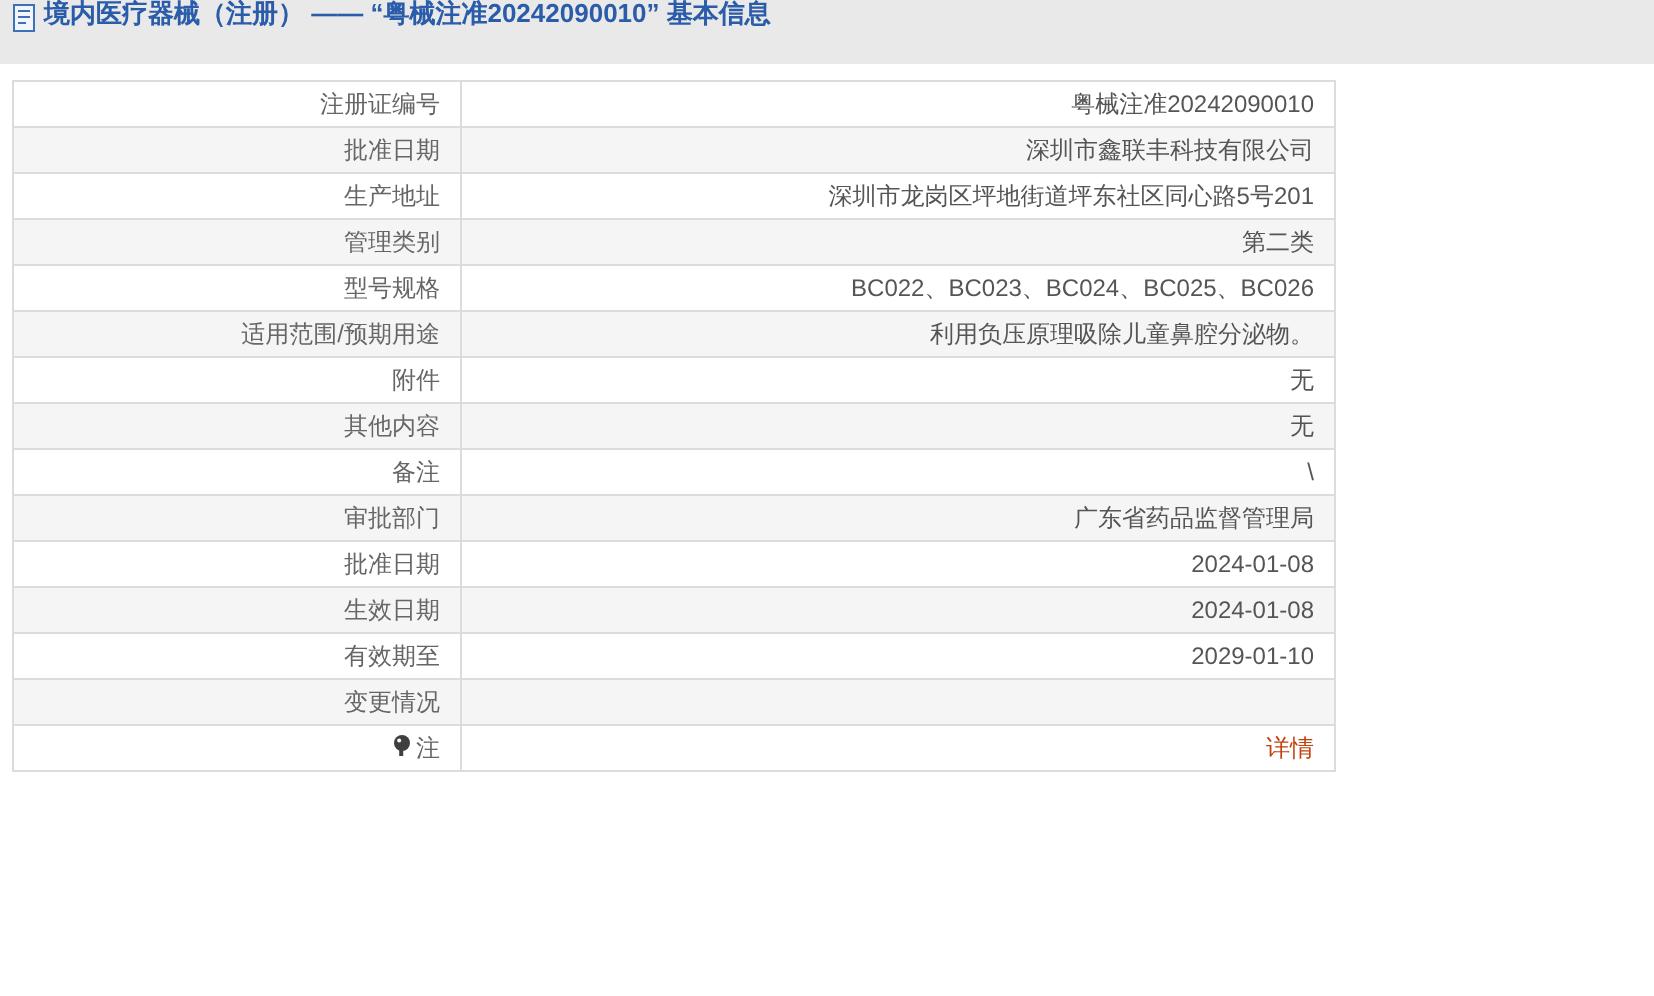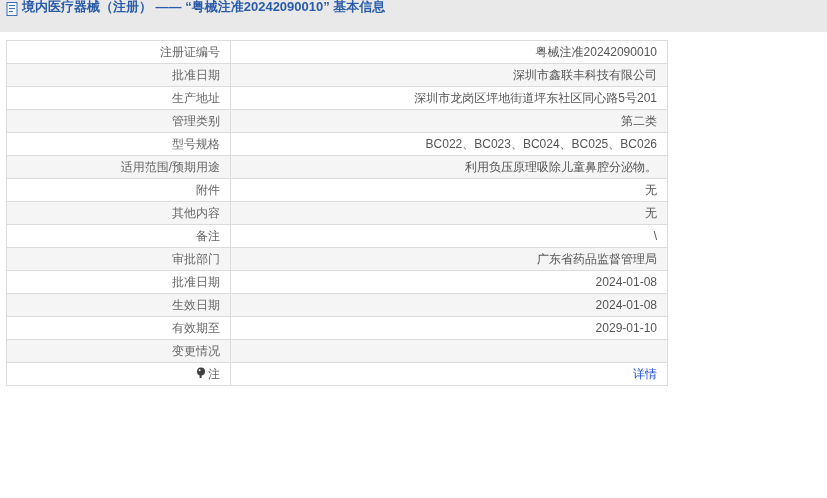--- a/index.html
+++ b/index.html
@@ -46,21 +46,21 @@
   .label-cell {
     width: 224px;
     text-align: right;
     color: #666666;
   }
   .value-cell {
     text-align: right;
     color: #555555;
   }
   .details-link {
-    color: #1d4ed8;
+    color: #c2410c;
     text-decoration: none;
     cursor: pointer;
   }
   .note-icon {
     display: inline-block;
     vertical-align: -1px;
     margin-right: 2px;
     line-height: 0;
   }
 </style>

